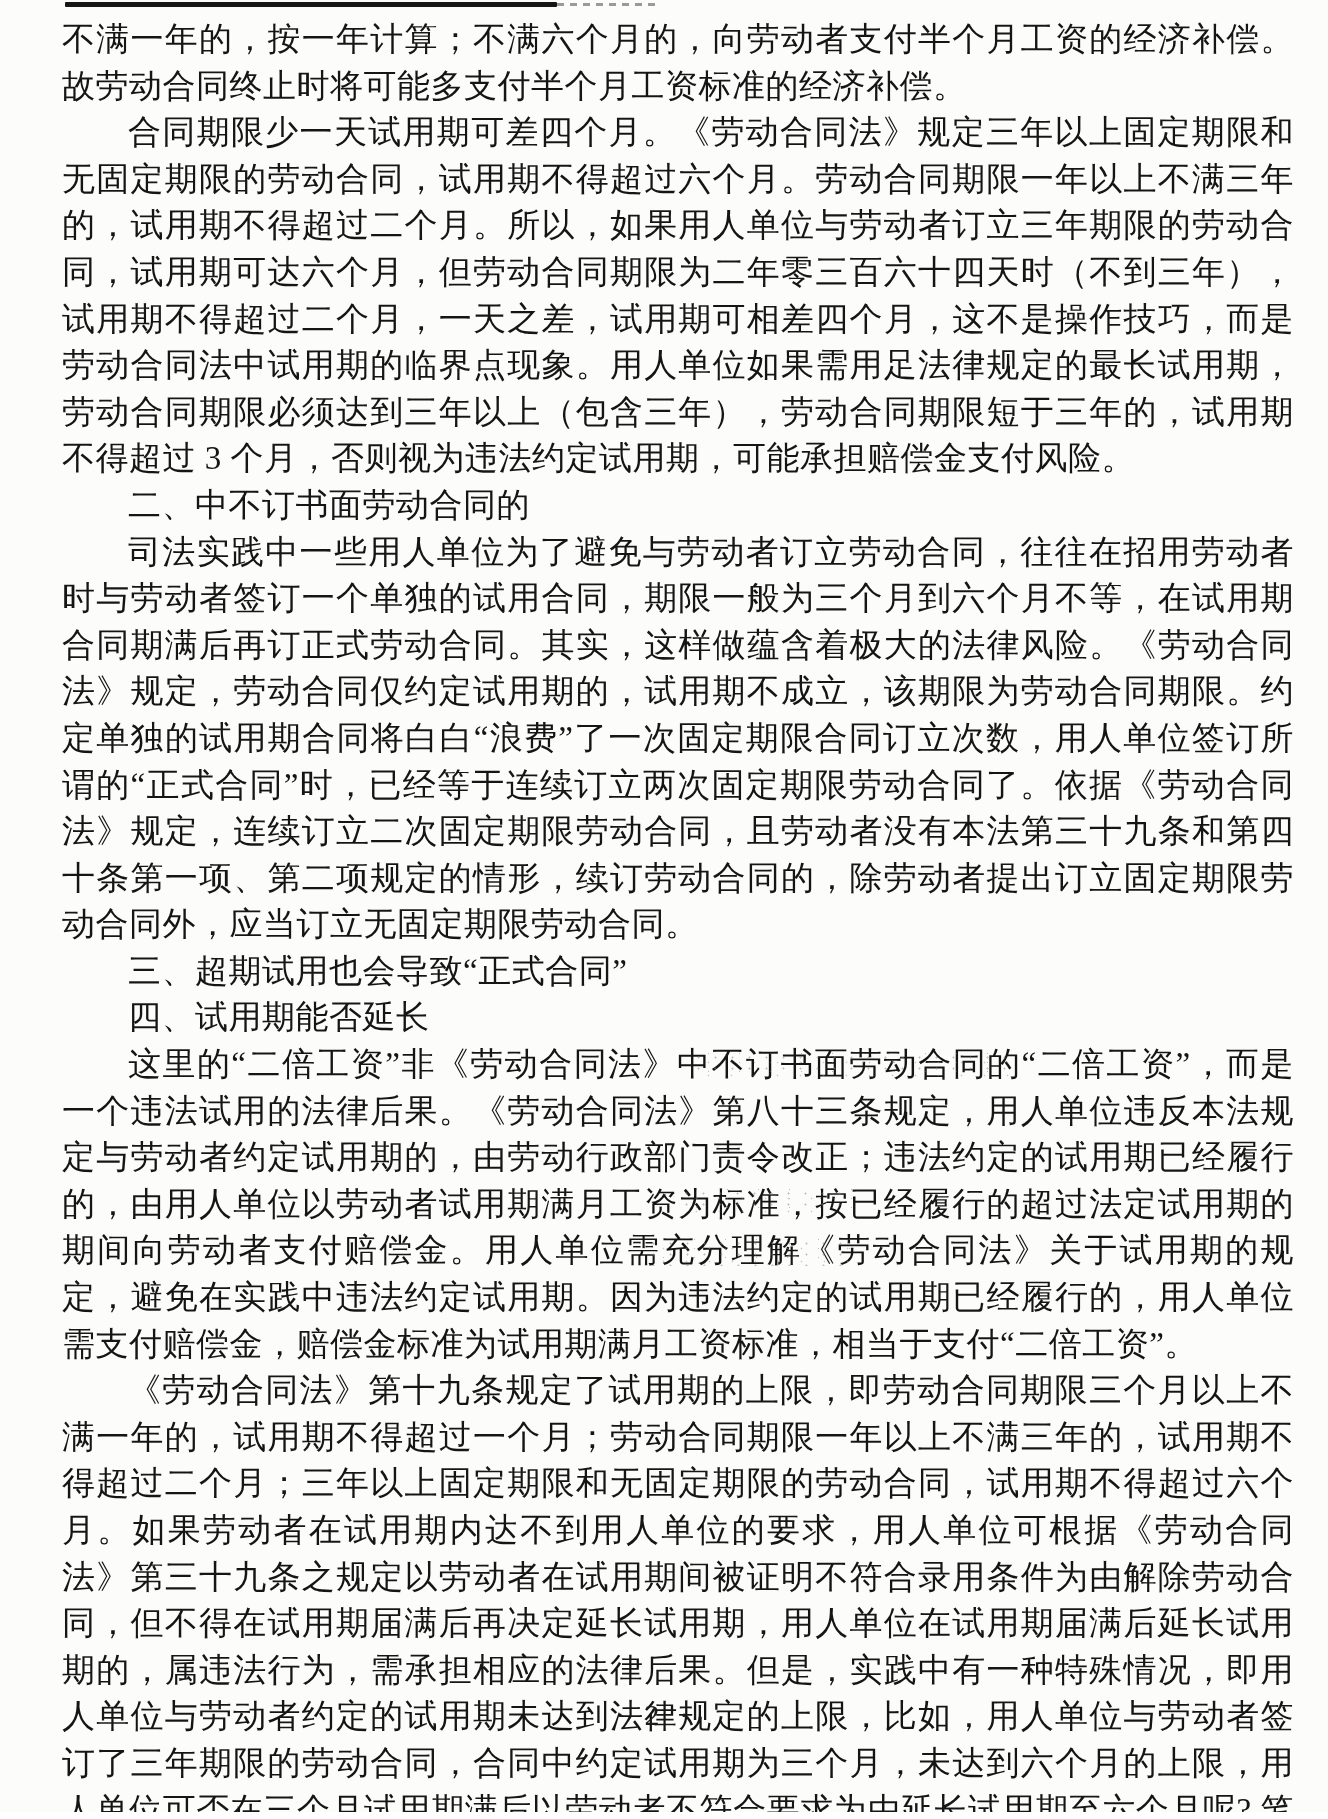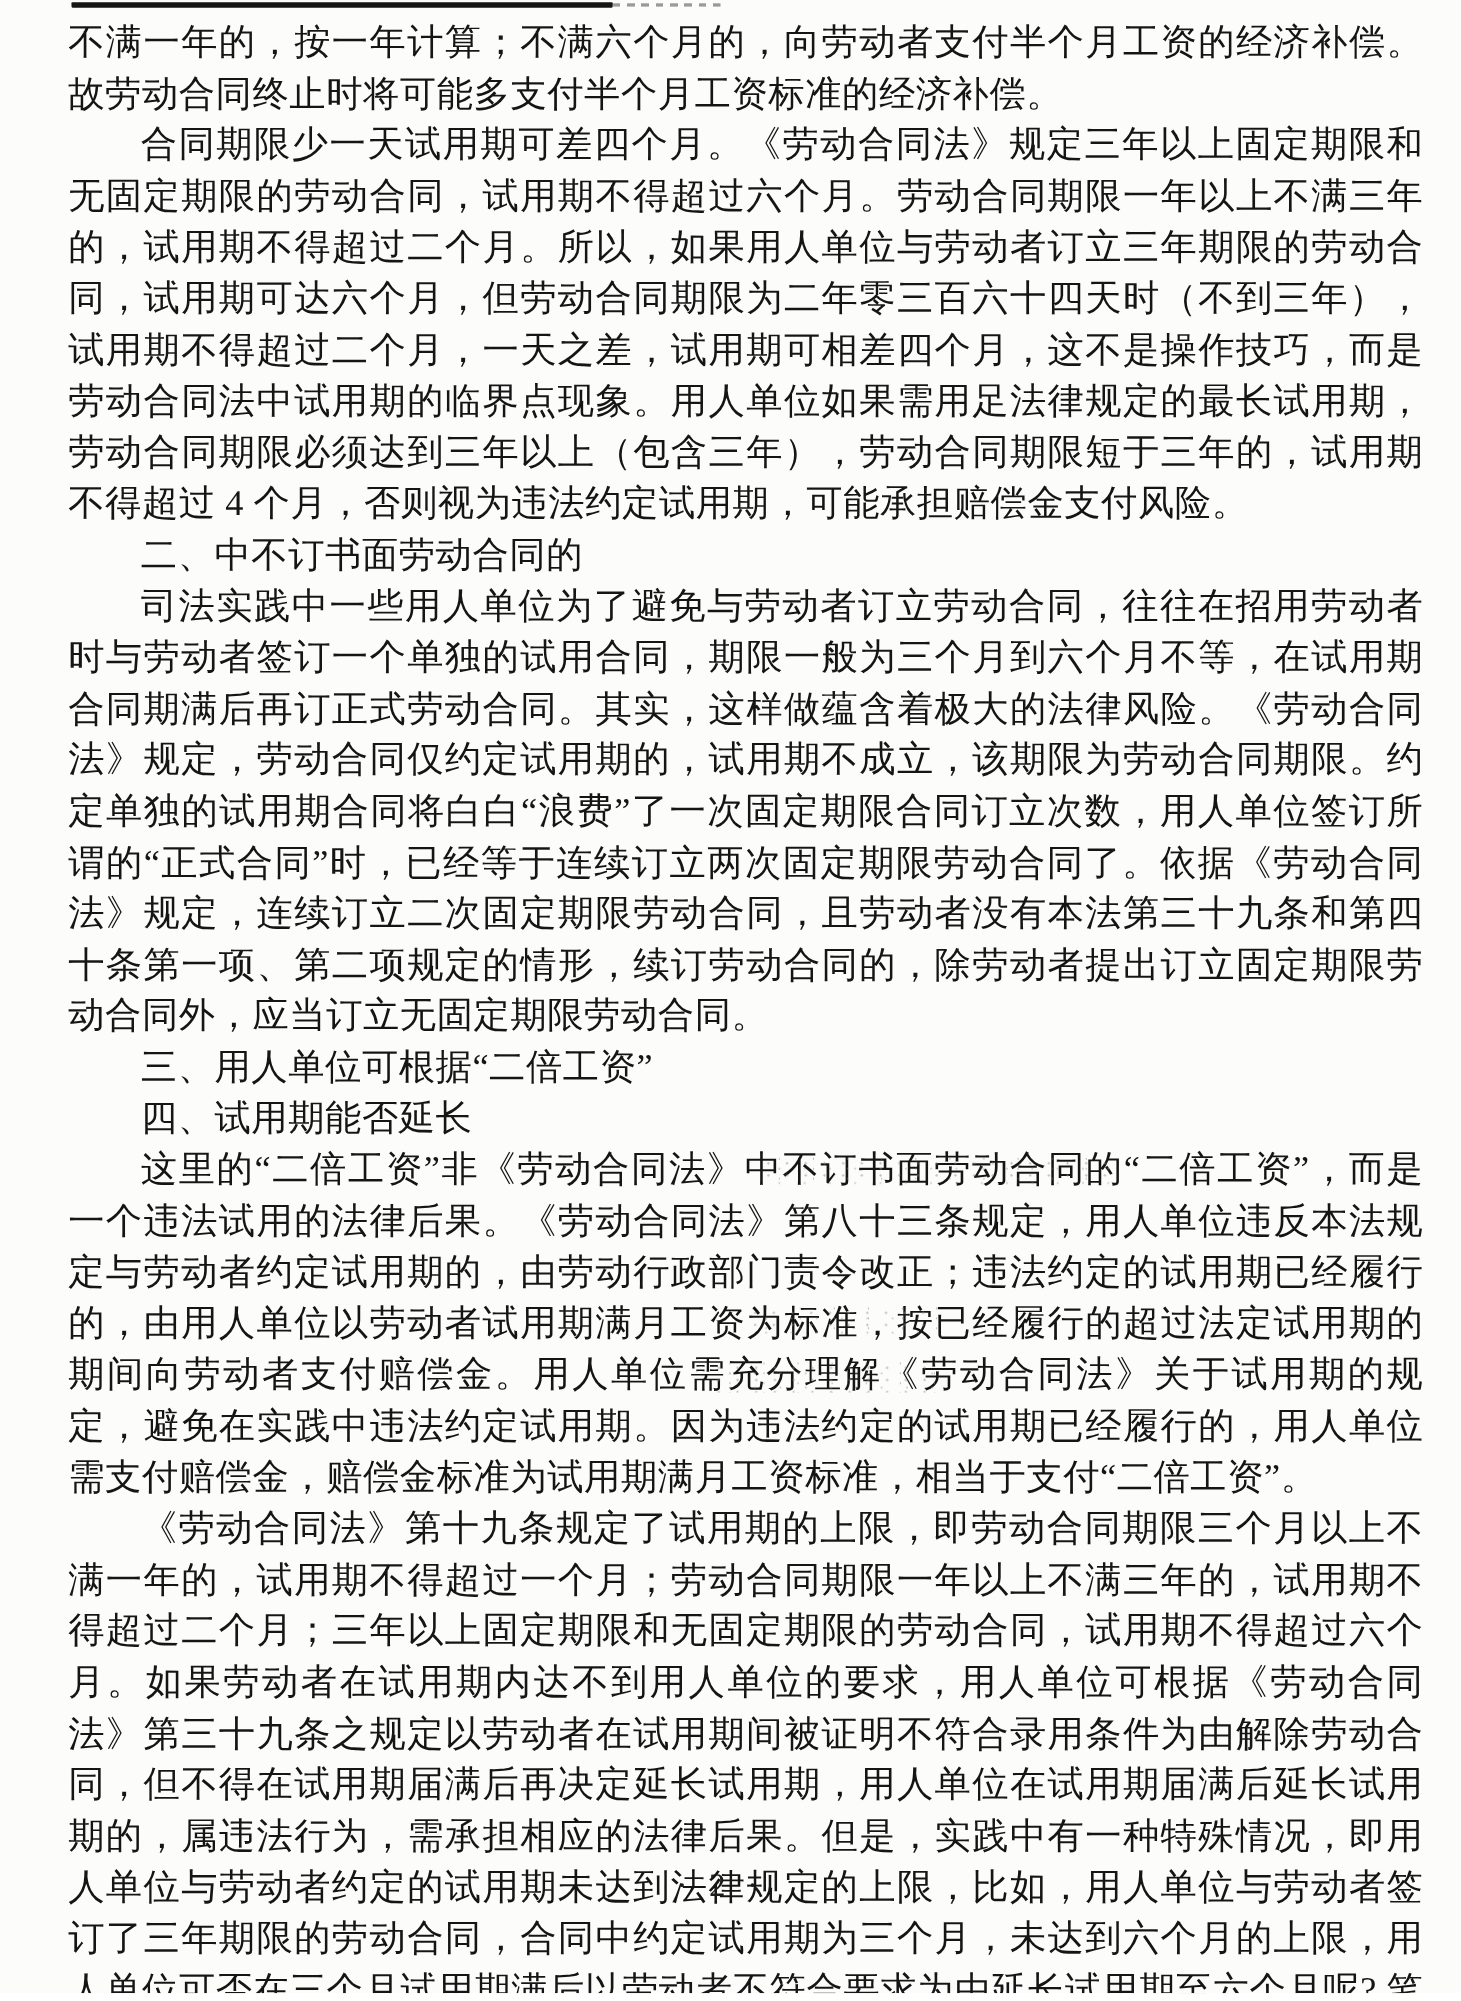--- a/index.html
+++ b/index.html
@@ -82,24 +82,24 @@
 </head>
 <body>
 
 <div class="page">
 
   <div class="topbar"></div>
   <div class="topbar-ext"></div>
 
   <div class="textblock">
     <p>不满一年的，按一年计算；不满六个月的，向劳动者支付半个月工资的经济补偿。故劳动合同终止时将可能多支付半个月工资标准的经济补偿。</p>
-    <p class="ind">合同期限少一天试用期可差四个月。《劳动合同法》规定三年以上固定期限和无固定期限的劳动合同，试用期不得超过六个月。劳动合同期限一年以上不满三年的，试用期不得超过二个月。所以，如果用人单位与劳动者订立三年期限的劳动合同，试用期可达六个月，但劳动合同期限为二年零三百六十四天时（不到三年），试用期不得超过二个月，一天之差，试用期可相差四个月，这不是操作技巧，而是劳动合同法中试用期的临界点现象。用人单位如果需用足法律规定的最长试用期，劳动合同期限必须达到三年以上（包含三年），劳动合同期限短于三年的，试用期不得超过 4 个月，否则视为违法约定试用期，可能承担赔偿金支付风险。</p>
+    <p class="ind">合同期限少一天试用期可差四个月。《劳动合同法》规定三年以上固定期限和无固定期限的劳动合同，试用期不得超过六个月。劳动合同期限一年以上不满三年的，试用期不得超过二个月。所以，如果用人单位与劳动者订立三年期限的劳动合同，试用期可达六个月，但劳动合同期限为二年零三百六十四天时（不到三年），试用期不得超过二个月，一天之差，试用期可相差四个月，这不是操作技巧，而是劳动合同法中试用期的临界点现象。用人单位如果需用足法律规定的最长试用期，劳动合同期限必须达到三年以上（包含三年），劳动合同期限短于三年的，试用期不得超过 3 个月，否则视为违法约定试用期，可能承担赔偿金支付风险。</p>
     <p class="ind">二、中不订书面劳动合同的</p>
     <p class="ind">司法实践中一些用人单位为了避免与劳动者订立劳动合同，往往在招用劳动者时与劳动者签订一个单独的试用合同，期限一般为三个月到六个月不等，在试用期合同期满后再订正式劳动合同。其实，这样做蕴含着极大的法律风险。《劳动合同法》规定，劳动合同仅约定试用期的，试用期不成立，该期限为劳动合同期限。约定单独的试用期合同将白白“浪费”了一次固定期限合同订立次数，用人单位签订所谓的“正式合同”时，已经等于连续订立两次固定期限劳动合同了。依据《劳动合同法》规定，连续订立二次固定期限劳动合同，且劳动者没有本法第三十九条和第四十条第一项、第二项规定的情形，续订劳动合同的，除劳动者提出订立固定期限劳动合同外，应当订立无固定期限劳动合同。</p>
-    <p class="ind">三、用人单位可根据“二倍工资”</p>
+    <p class="ind">三、超期试用也会导致“正式合同”</p>
     <p class="ind">四、试用期能否延长</p>
     <p class="ind">这里的“二倍工资”非《劳动合同法》中不订书面劳动合同的“二倍工资”，而是一个违法试用的法律后果。《劳动合同法》第八十三条规定，用人单位违反本法规定与劳动者约定试用期的，由劳动行政部门责令改正；违法约定的试用期已经履行的，由用人单位以劳动者试用期满月工资为标准，按已经履行的超过法定试用期的期间向劳动者支付赔偿金。用人单位需充分理解《劳动合同法》关于试用期的规定，避免在实践中违法约定试用期。因为违法约定的试用期已经履行的，用人单位需支付赔偿金，赔偿金标准为试用期满月工资标准，相当于支付“二倍工资”。</p>
     <p class="ind">《劳动合同法》第十九条规定了试用期的上限，即劳动合同期限三个月以上不满一年的，试用期不得超过一个月；劳动合同期限一年以上不满三年的，试用期不得超过二个月；三年以上固定期限和无固定期限的劳动合同，试用期不得超过六个月。如果劳动者在试用期内达不到用人单位的要求，用人单位可根据《劳动合同法》第三十九条之规定以劳动者在试用期间被证明不符合录用条件为由解除劳动合同，但不得在试用期届满后再决定延长试用期，用人单位在试用期届满后延长试用期的，属违法行为，需承担相应的法律后果。但是，实践中有一种特殊情况，即用人单位与劳动者约定的试用期未达到法律规定的上限，比如，用人单位与劳动者签订了三年期限的劳动合同，合同中约定试用期为三个月，未达到六个月的上限，用人单位可否在三个月试用期满后以劳动者不符合要求为由延长试用期至六个月呢? 笔者认</p>
   </div>
 
   <div class="smudge smudge-a"></div>
   <div class="smudge smudge-b"></div>
   <div class="smudge smudge-c"></div>
 
   <div class="pagenum">· 2 ·</div>

